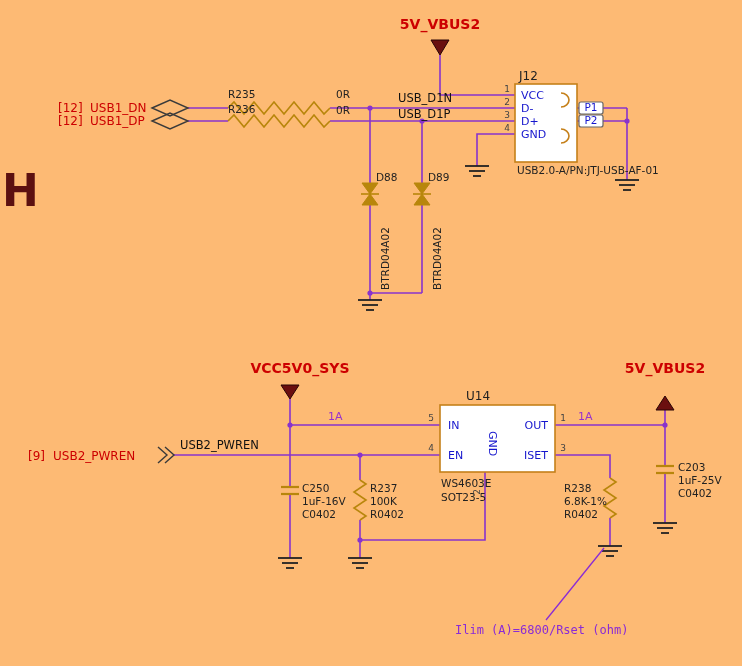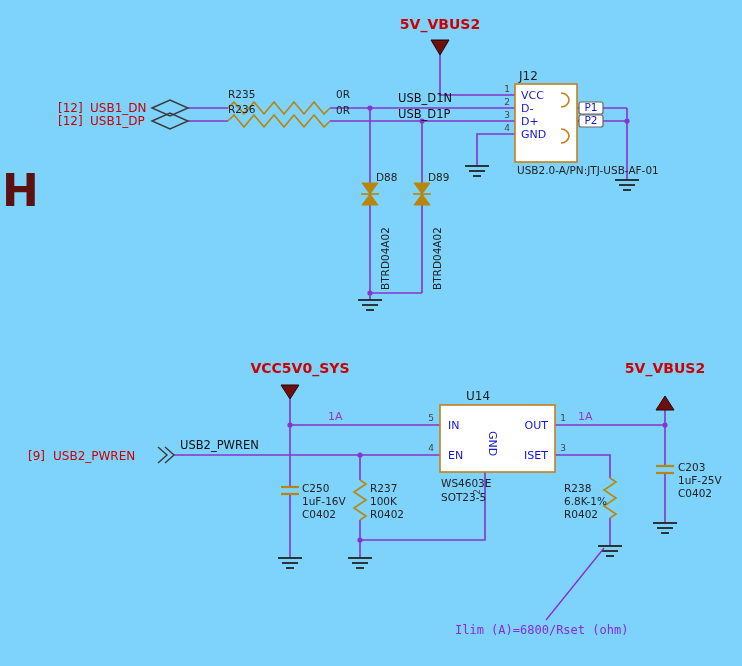--- a/index.html
+++ b/index.html
@@ -1,16 +1,16 @@
 <!DOCTYPE html>
 <html><head>
 <meta charset="utf-8">
 <style>
   html,body{margin:0;padding:0;background:#ffffff;}
-  .canvas{position:relative;width:742px;height:666px;background:#7dd3fc;
+  .canvas{position:relative;width:742px;height:666px;background:#fdba74;
           font-family:"DejaVu Sans",sans-serif;overflow:hidden;}
   svg{position:absolute;left:0;top:0;}
   svg text{font-family:"DejaVu Sans",sans-serif;}
   .wire{stroke:#8833cc;stroke-width:1.6;fill:none;}
   .comp{stroke:#b8860b;stroke-width:1.6;fill:none;}
   .compfill{fill:#b8860b;stroke:#b8860b;stroke-width:1;}
   .box{stroke:#c5801a;stroke-width:1.6;fill:#ffffff;}
   .arc{stroke:#c5801a;stroke-width:1.6;fill:none;}
   .gnd{stroke:#222222;stroke-width:1.8;fill:none;}
   .pwr{fill:#6b0f0f;stroke:#2a0505;stroke-width:1;}

